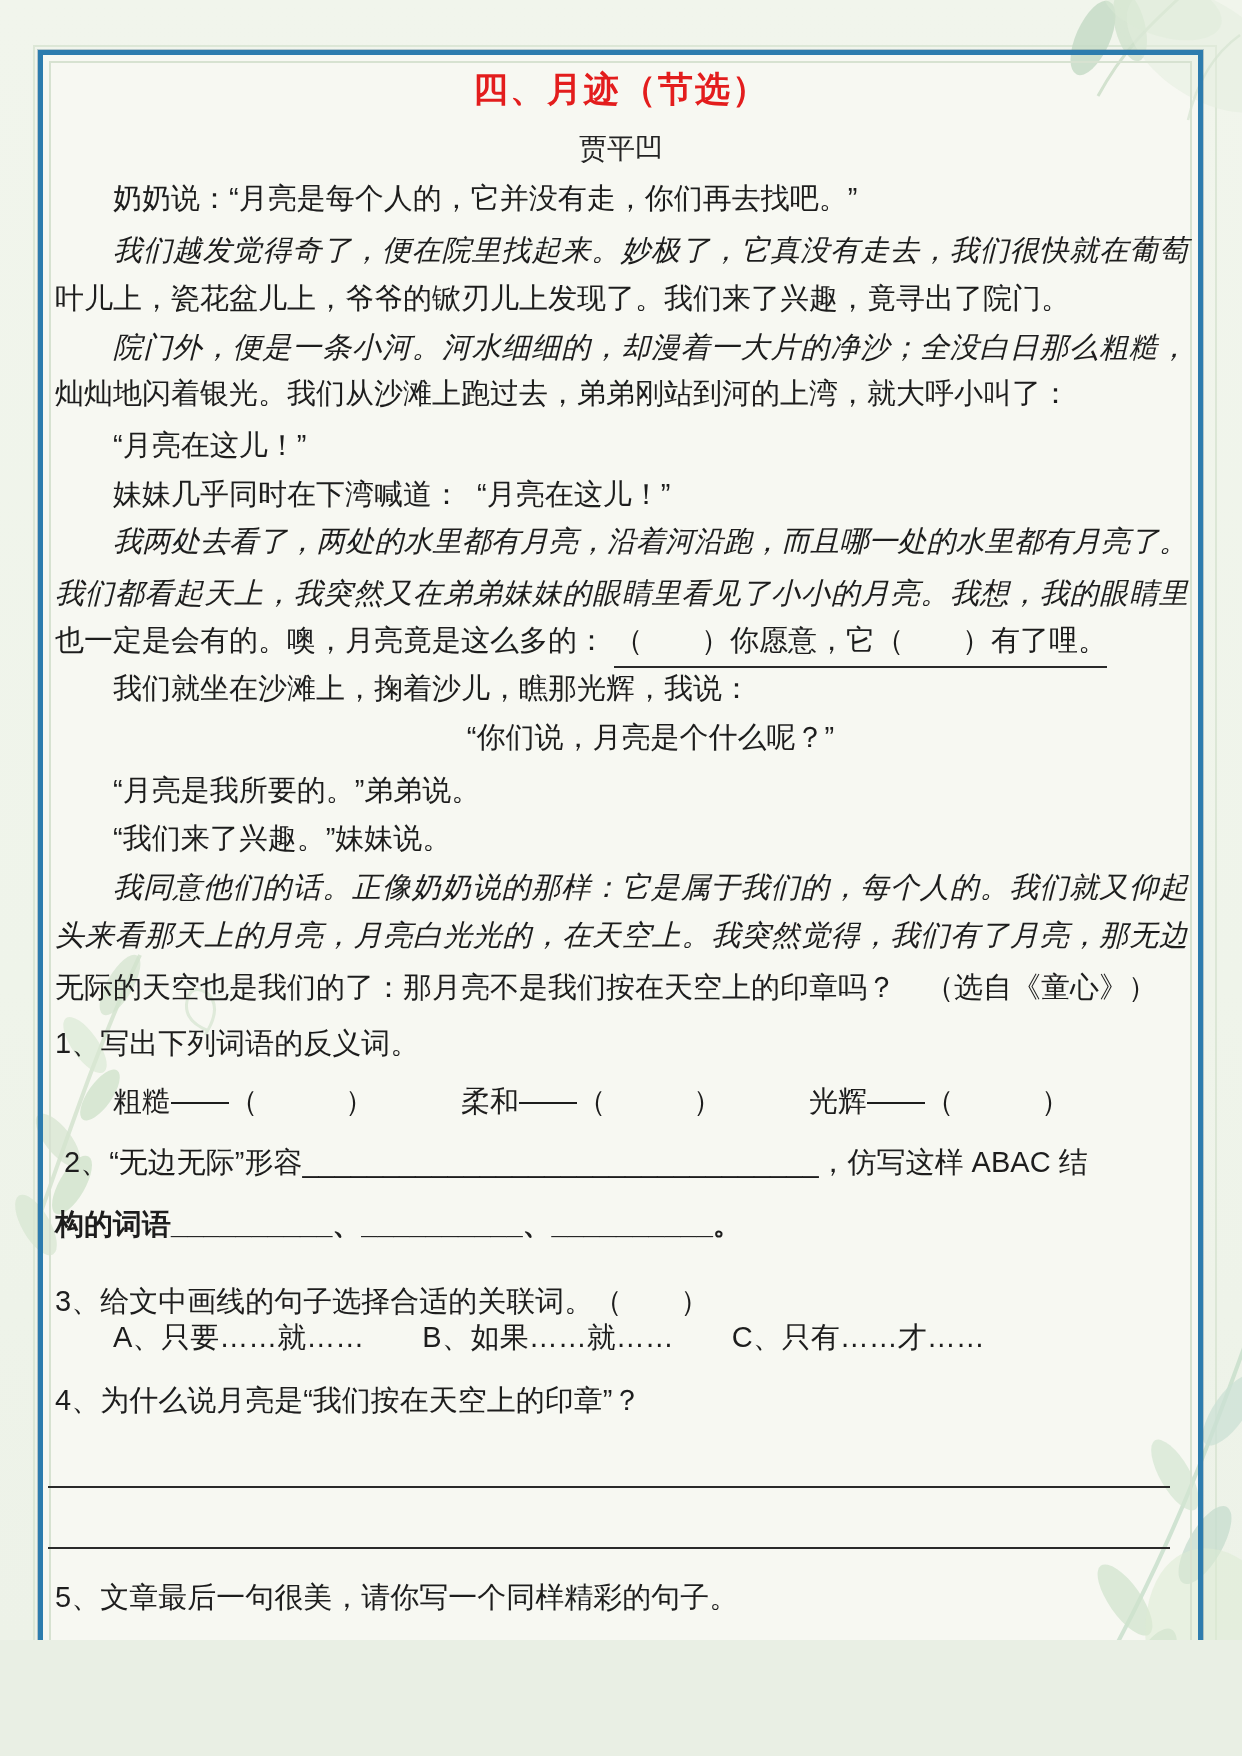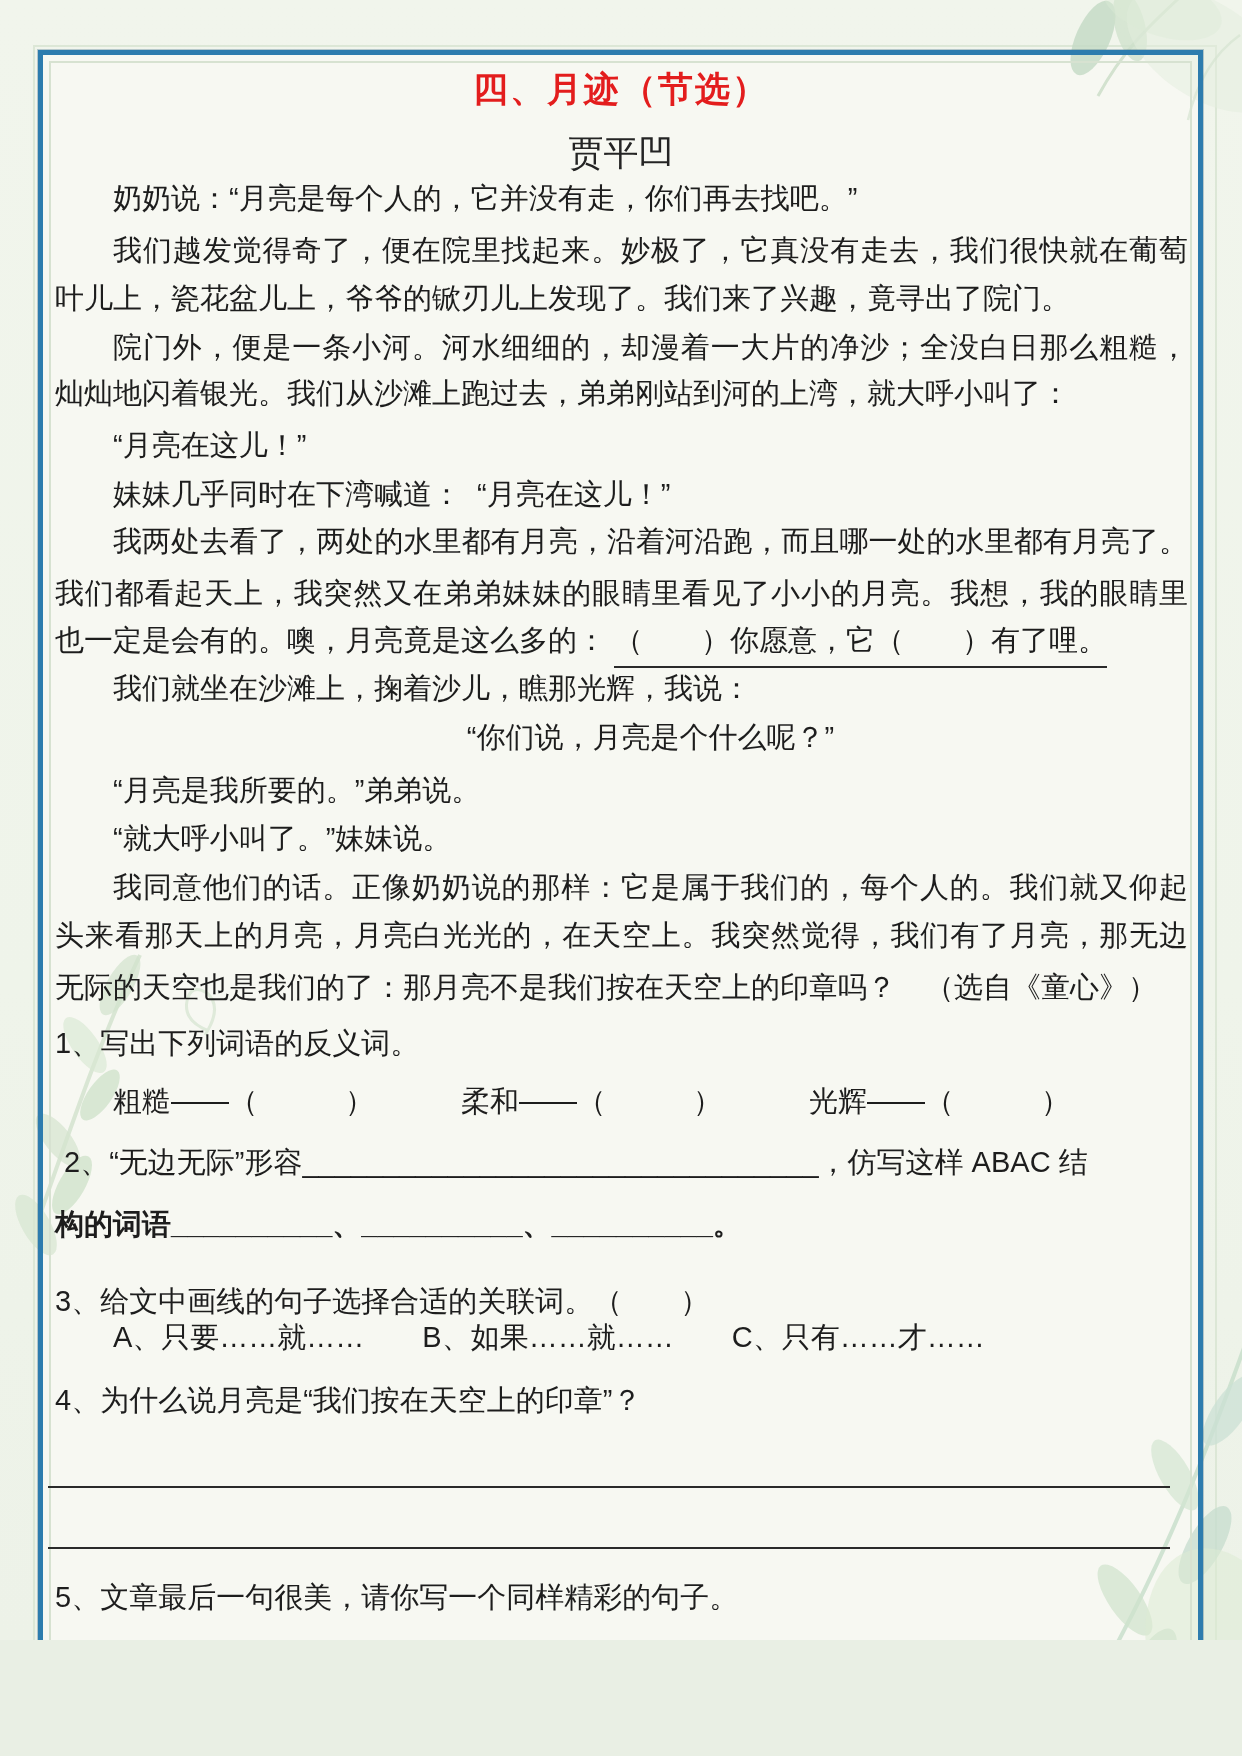--- a/index.html
+++ b/index.html
@@ -13,25 +13,25 @@
   .echo-bottom2{position:absolute;left:60px;top:1722px;width:1182px;height:0;border-top:2px solid #e4ecdc;}
   .outer-green{position:absolute;left:33px;top:45px;width:1180px;height:1658px;border:2px solid #dce7d6;}
   .panel{position:absolute;left:41px;top:53px;width:1160px;height:1637px;background:#f7f8f2;}
   .frame{position:absolute;left:38px;top:50px;width:1155px;height:1633px;
          border:5px solid var(--border-blue,#2d7cae);box-shadow:0 0 0 1px rgba(27,84,120,.28);}
   .frame-inner{position:absolute;left:49px;top:61px;width:1139px;height:1615px;border:2px solid #d7e2d1;}
   .leaves{position:absolute;left:0;top:0;}
   
   .title{position:absolute;left:0;right:0;top:66px;text-align:center;
          font-size:35px;font-weight:bold;color:var(--accent-red,#e31d1d);letter-spacing:2px;}
-  .author{position:absolute;left:0;right:0;top:130px;text-align:center;font-size:35px;color:#242424;}
+  .author{position:absolute;left:0;right:0;top:130px;text-align:center;font-size:28px;color:#242424;}
   .line{position:absolute;left:55px;width:1133px;font-size:29px;line-height:48px;
         color:#1d1d1d;white-space:pre-wrap;}
   .line.ind{text-indent:58px;}
-  .line.just{text-align:justify;text-align-last:justify;white-space:normal;}
+  .line.just{text-align:justify;text-align-last:justify;white-space:normal;font-style:italic;}
   .ul{border-bottom:2px solid #2a2a2a;padding-bottom:10px;}
   .rule{position:absolute;left:48px;width:1122px;height:0;border-top:2px solid var(--line-black,#2a2a2a);}
   
   .footer{position:absolute;left:0;right:0;top:1697px;text-align:right;
           font-family:"Liberation Serif","DejaVu Serif",serif;font-size:19px;color:#3b3b3b;letter-spacing:3px;padding-left:42px;}
   .wm{position:absolute;right:6px;top:1691px;display:flex;align-items:center;gap:3px;
       font-size:32px;font-weight:bold;color:#fbfcf8;letter-spacing:1px;
       text-shadow:1px 1px 0 #b4c0b3,-1px -1px 0 #b4c0b3,1px -1px 0 #b4c0b3,-1px 1px 0 #b4c0b3,0 0 3px rgba(150,160,150,.5);}
 </style>
 </head>
@@ -94,21 +94,21 @@
       <div class="line ind just" style="top: 323px;"><span>院门外，便是一条小河。河水细细的，却漫着一大片的净沙；全没白日那么粗糙，</span></div>
       <div class="line" style="top: 369px;"><span>灿灿地闪着银光。我们从沙滩上跑过去，弟弟刚站到河的上湾，就大呼小叫了：</span></div>
       <div class="line ind" style="top: 421px;"><span>“月亮在这儿！”</span></div>
       <div class="line ind" style="top: 470px;"><span>妹妹几乎同时在下湾喊道：  “月亮在这儿！”</span></div>
       <div class="line ind just" style="top: 517px;"><span>我两处去看了，两处的水里都有月亮，沿着河沿跑，而且哪一处的水里都有月亮了。</span></div>
       <div class="line just" style="top: 569px;"><span>我们都看起天上，我突然又在弟弟妹妹的眼睛里看见了小小的月亮。我想，我的眼睛里</span></div>
       <div class="line" style="top: 616px;"><span>也一定是会有的。噢，月亮竟是这么多的： </span><span class="ul">（　　）你愿意，它（　　）有了哩。</span></div>
       <div class="line ind" style="top: 664px;"><span>我们就坐在沙滩上，掬着沙儿，瞧那光辉，我说：</span></div>
       <div class="line ind" style="top: 713px; text-align: center;"><span>“你们说，月亮是个什么呢？”</span></div>
       <div class="line ind" style="top: 766px;"><span>“月亮是我所要的。”弟弟说。</span></div>
-      <div class="line ind" style="top: 814px;"><span>“就大呼小叫了。”妹妹说。</span></div>
+      <div class="line ind" style="top: 814px;"><span>“我们来了兴趣。”妹妹说。</span></div>
       <div class="line ind just" style="top: 863px;"><span>我同意他们的话。正像奶奶说的那样：它是属于我们的，每个人的。我们就又仰起</span></div>
       <div class="line just" style="top: 911px;"><span>头来看那天上的月亮，月亮白光光的，在天空上。我突然觉得，我们有了月亮，那无边</span></div>
       <div class="line" style="top: 963px;"><span>无际的天空也是我们的了：那月亮不是我们按在天空上的印章吗？　（选自《童心》）</span></div>
       <div class="line" style="top: 1019px;"><span>1、写出下列词语的反义词。</span></div>
       <div class="line ind" style="top: 1077px;"><span>粗糙——（　　　）　　　柔和——（　　　）　　　光辉——（　　　）</span></div>
       <div class="line" style="top: 1138px; margin-left: 9px;"><span>2、“无边无际”形容________________________________，仿写这样 ABAC 结</span></div>
       <div class="line" style="top: 1200px; font-weight: bold;"><span>构的词语__________、__________、__________。</span></div>
       <div class="line" style="top: 1249px; margin-top: 28px;"><span>3、给文中画线的句子选择合适的关联词。（　　）</span></div>
       <div class="line ind" style="top: 1313px;"><span>A、只要……就……　　B、如果……就……　　C、只有……才……</span></div>
       <div class="line" style="top: 1376px;"><span>4、为什么说月亮是“我们按在天空上的印章”？</span></div>

